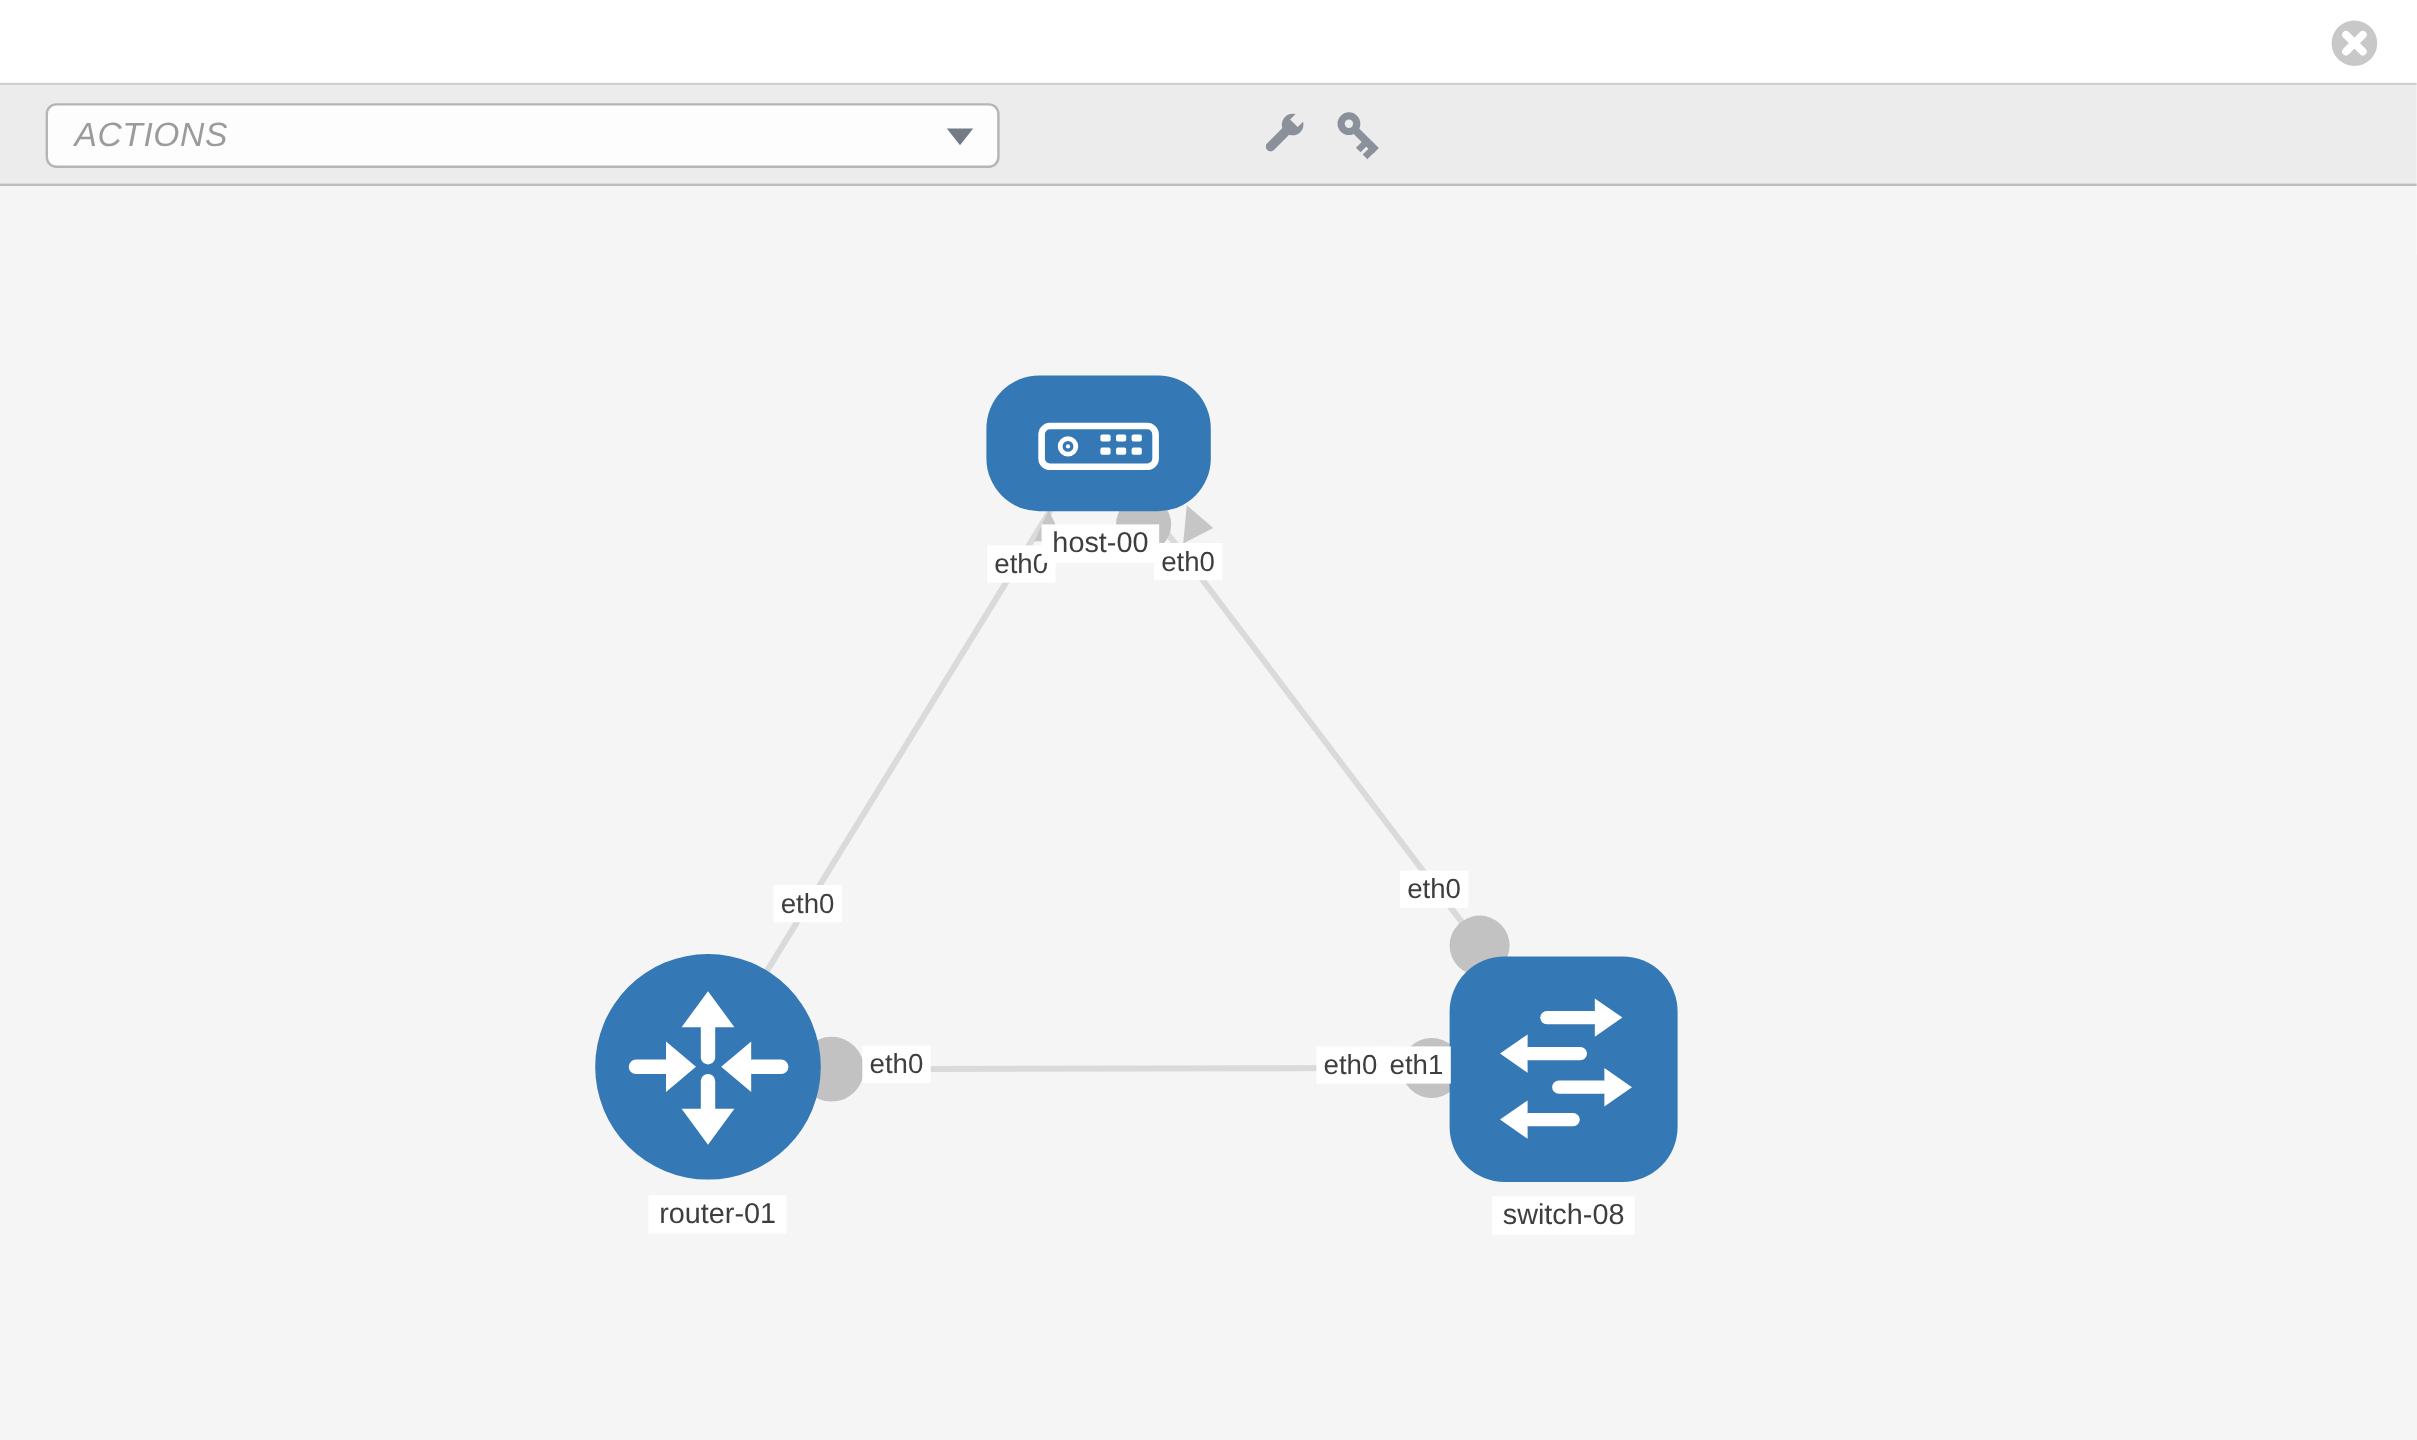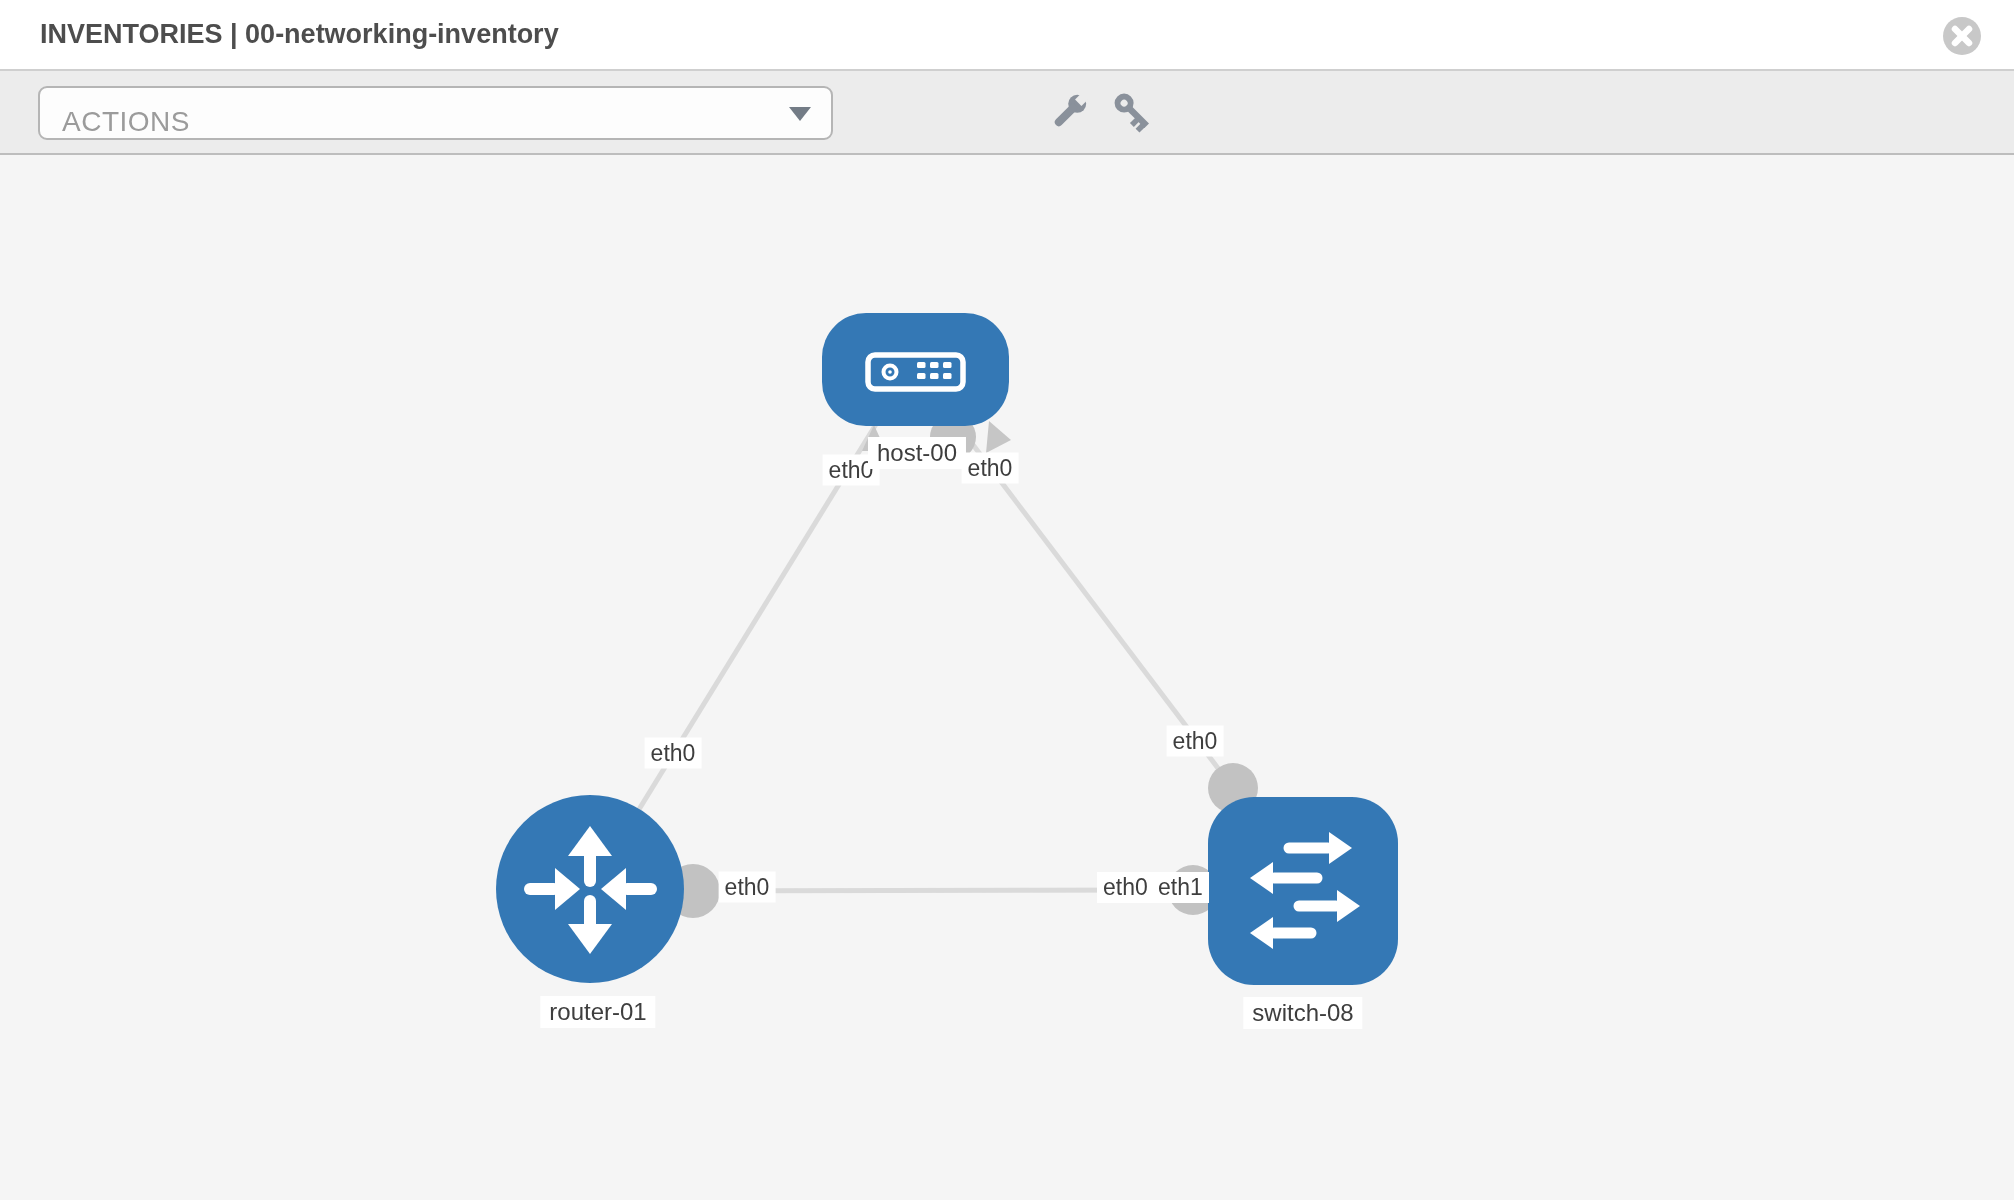--- a/index.html
+++ b/index.html
@@ -7,21 +7,21 @@
   body { font-family:"Liberation Sans", sans-serif; background:#fff; overflow:hidden; }
   .window { position:relative; width:2014px; height:1200px; background:#fff; overflow:hidden; }
 
   
   .header { position:absolute; top:0; left:0; width:2014px; height:71px; background:#fff; border-bottom:2px solid #cfcfcf; }
   .title { position:absolute; left:40px; top:0; line-height:69px; font-size:27px; font-weight:bold; color:#4d4d4d; white-space:nowrap; }
   .close-btn { position:absolute; right:33px; top:17px; width:38px; height:38px; border-radius:50%; background:#c8c8c8; display:flex; align-items:center; justify-content:center; cursor:pointer; }
 
   
   .toolbar { position:absolute; top:71px; left:0; width:2014px; height:84px; background:#ececec; border-bottom:2px solid #bdbdbd; }
-  .select-box { position:absolute; top:15px; height:54px; background:#fdfdfd; border:2px solid #b5b5b5; border-radius:9px; display:flex; align-items:flex-end; cursor:pointer; }
+  .select-box { position:absolute; top:15px; height:54px; background:#fdfdfd; border:2px solid #b5b5b5; border-radius:9px; display:flex; align-items:center; cursor:pointer;font-style:italic; }
   .actions-box { left:38px; width:795px; }
   .search-box { left:1183px; width:797px; }
   .select-label { font-size:28px; color:#9b9b9b; padding-left:22px; letter-spacing:0.5px; }
   .caret { position:absolute; right:20px; top:50%; margin-top:-6px; width:0; height:0;
            border-left:11px solid transparent; border-right:11px solid transparent; border-top:14px solid #737c86; }
   .icon-btn { position:absolute; top:10px; width:64px; height:64px; display:flex; align-items:center; justify-content:center; cursor:pointer; }
   .wrench-btn { left:1036px; }
   .key-btn { left:1102px; }
 
   
@@ -35,21 +35,20 @@
   .iface-label.fixed { transform:none; }
   .under { z-index:1; }
   .over  { z-index:2; }
 </style>
 </head>
 <body>
 
 <div class="window">
 
   <div class="header">
-    <div class="title">INVENTORIES | 00-networking-inventory</div>
     <div class="close-btn">
       <svg width="38" height="38" viewBox="0 0 38 38">
         <line x1="12" y1="12" x2="26" y2="26" stroke="#ffffff" stroke-width="6.5" stroke-linecap="round"></line>
         <line x1="26" y1="12" x2="12" y2="26" stroke="#ffffff" stroke-width="6.5" stroke-linecap="round"></line>
       </svg>
     </div>
   </div>
 
   <div class="toolbar">
     <div class="select-box actions-box">

